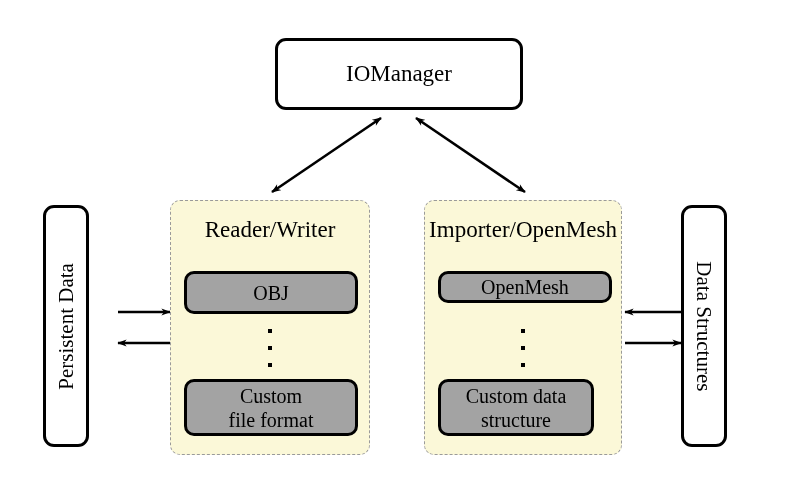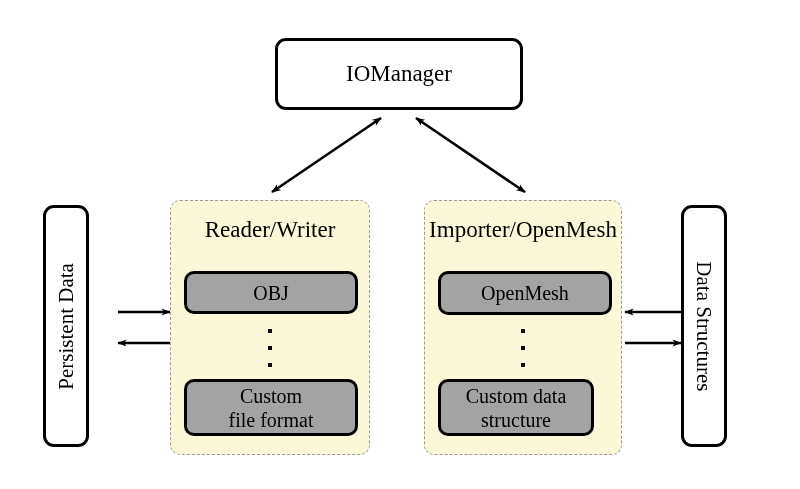--- a/index.html
+++ b/index.html
@@ -116,21 +116,21 @@
     background: #a3a3a3;
     display: flex;
     align-items: center;
     justify-content: center;
     text-align: center;
     font-size: 20px;
     line-height: 1.2;
   }
   #obj-box          { left: 13px; top: 70px;  width: 174px; height: 43px; }
   #custom-file-box  { left: 13px; top: 178px; width: 174px; height: 57px; }
-  #openmesh-box     { left: 13px; top: 70px;  width: 174px; height: 44px; }
+  #openmesh-box     { left: 13px; top: 70px;  width: 174px; height: 32px; }
   #custom-struct-box{ left: 13px; top: 178px; width: 156px; height: 57px; }
 
   
   .vdots {
     position: absolute;
     left: 0;
     right: 0;
     top: 124px;
     height: 46px;
     display: flex;

